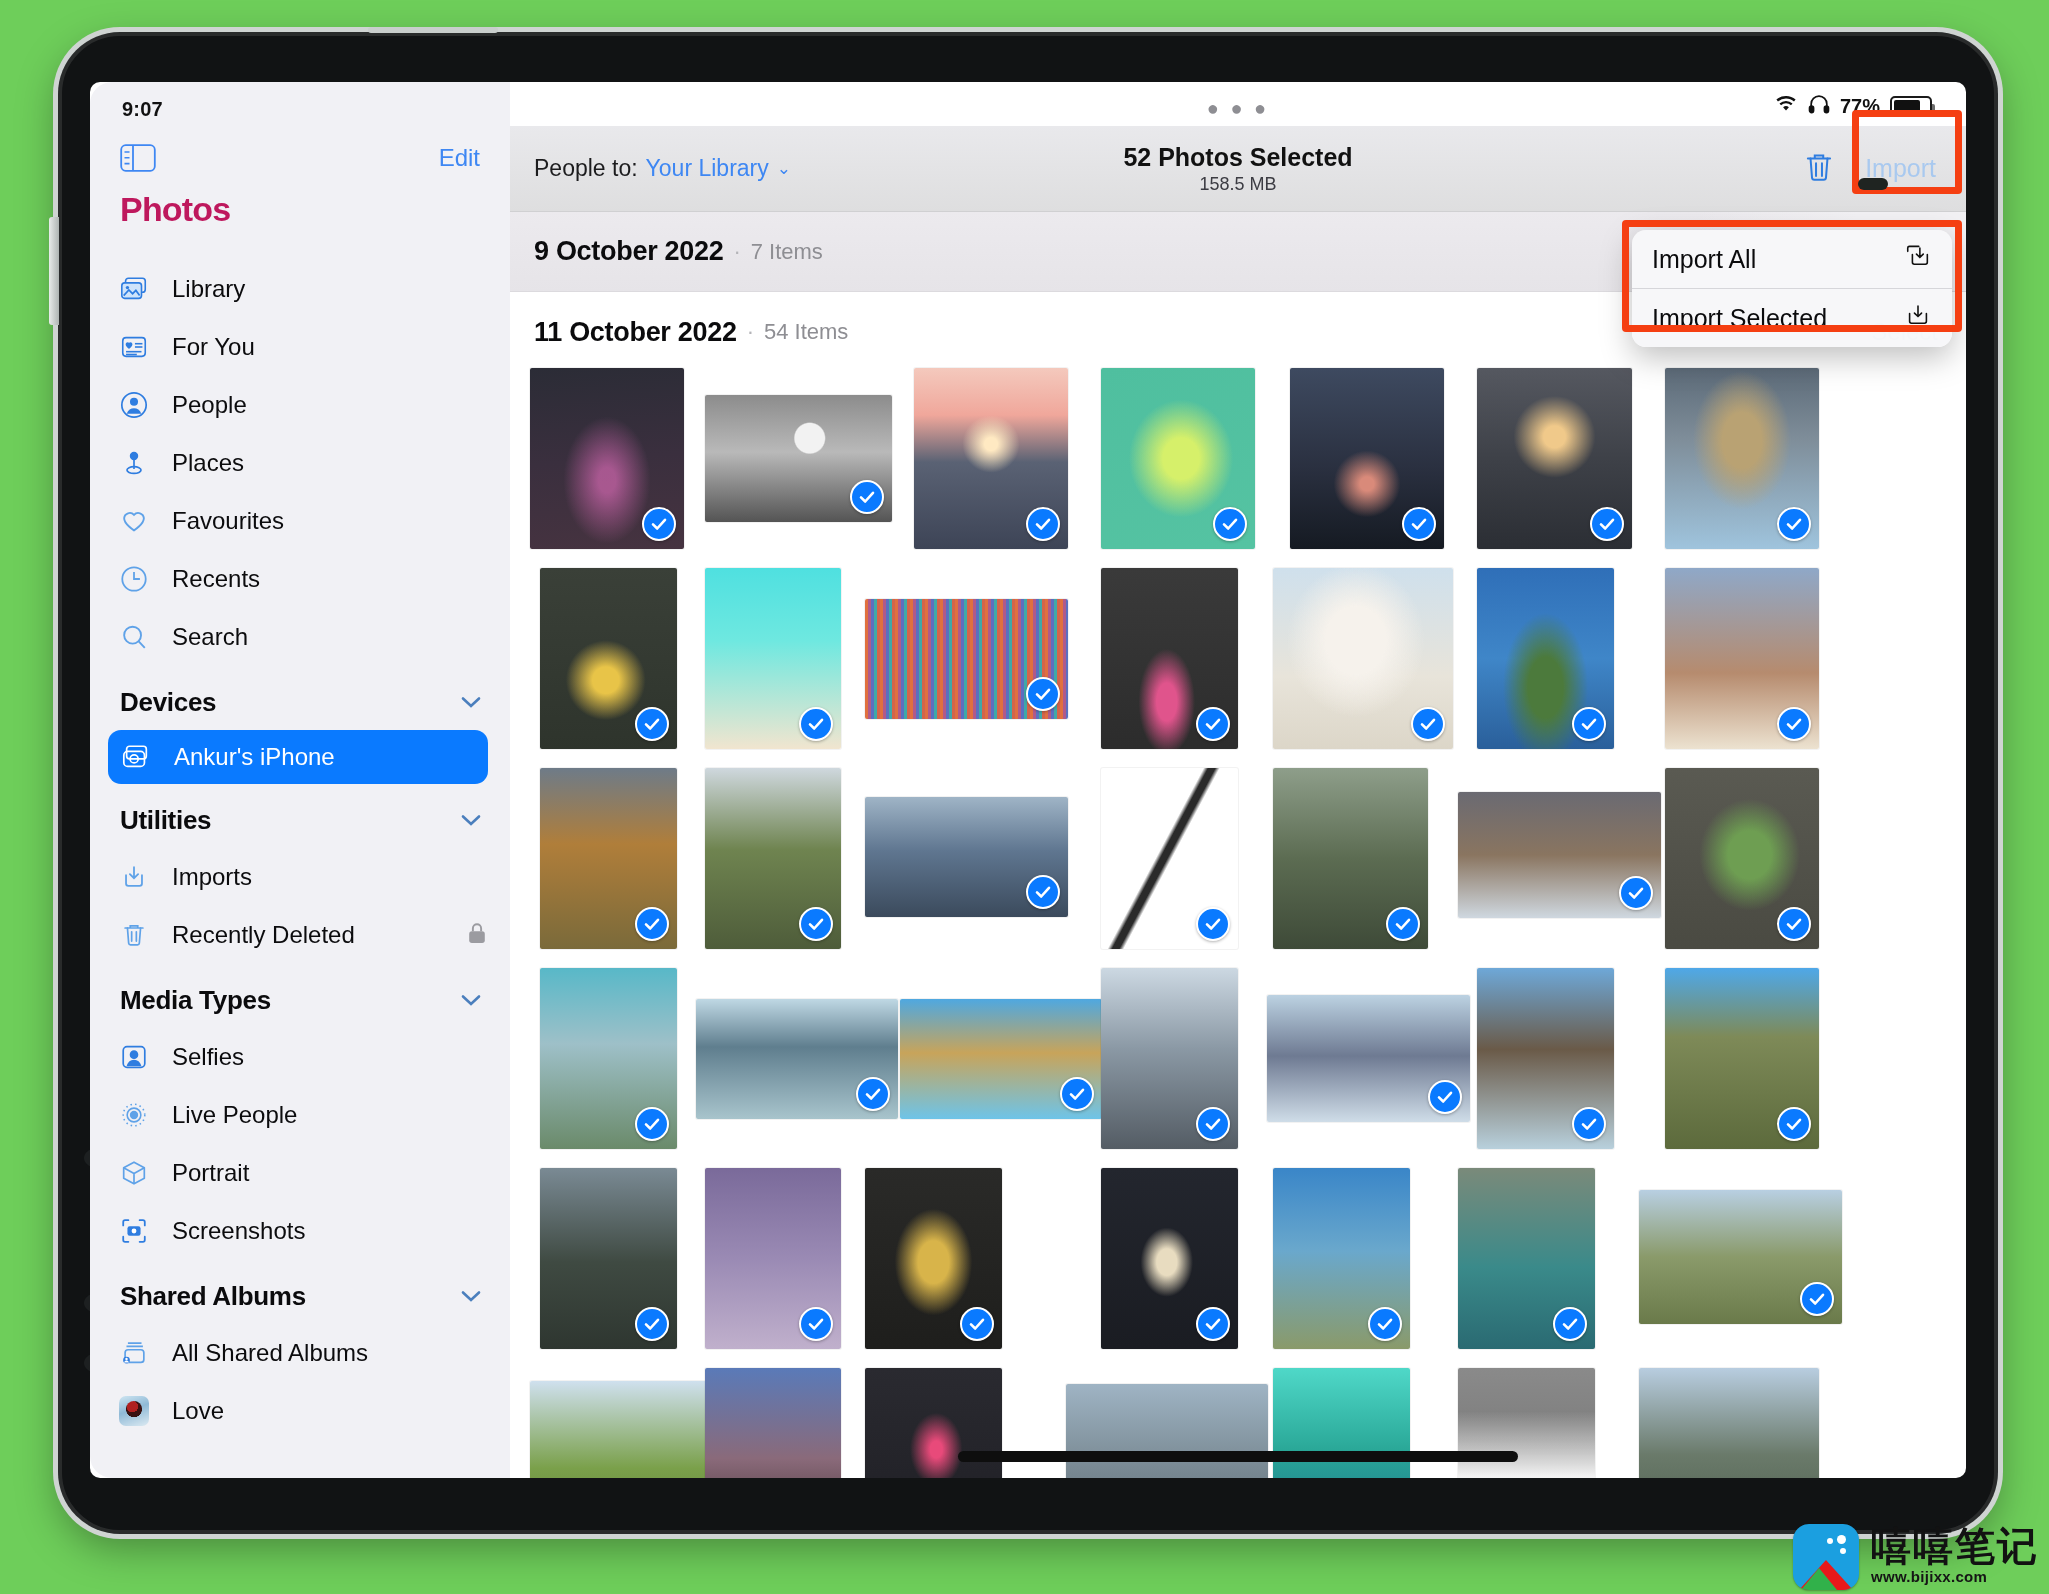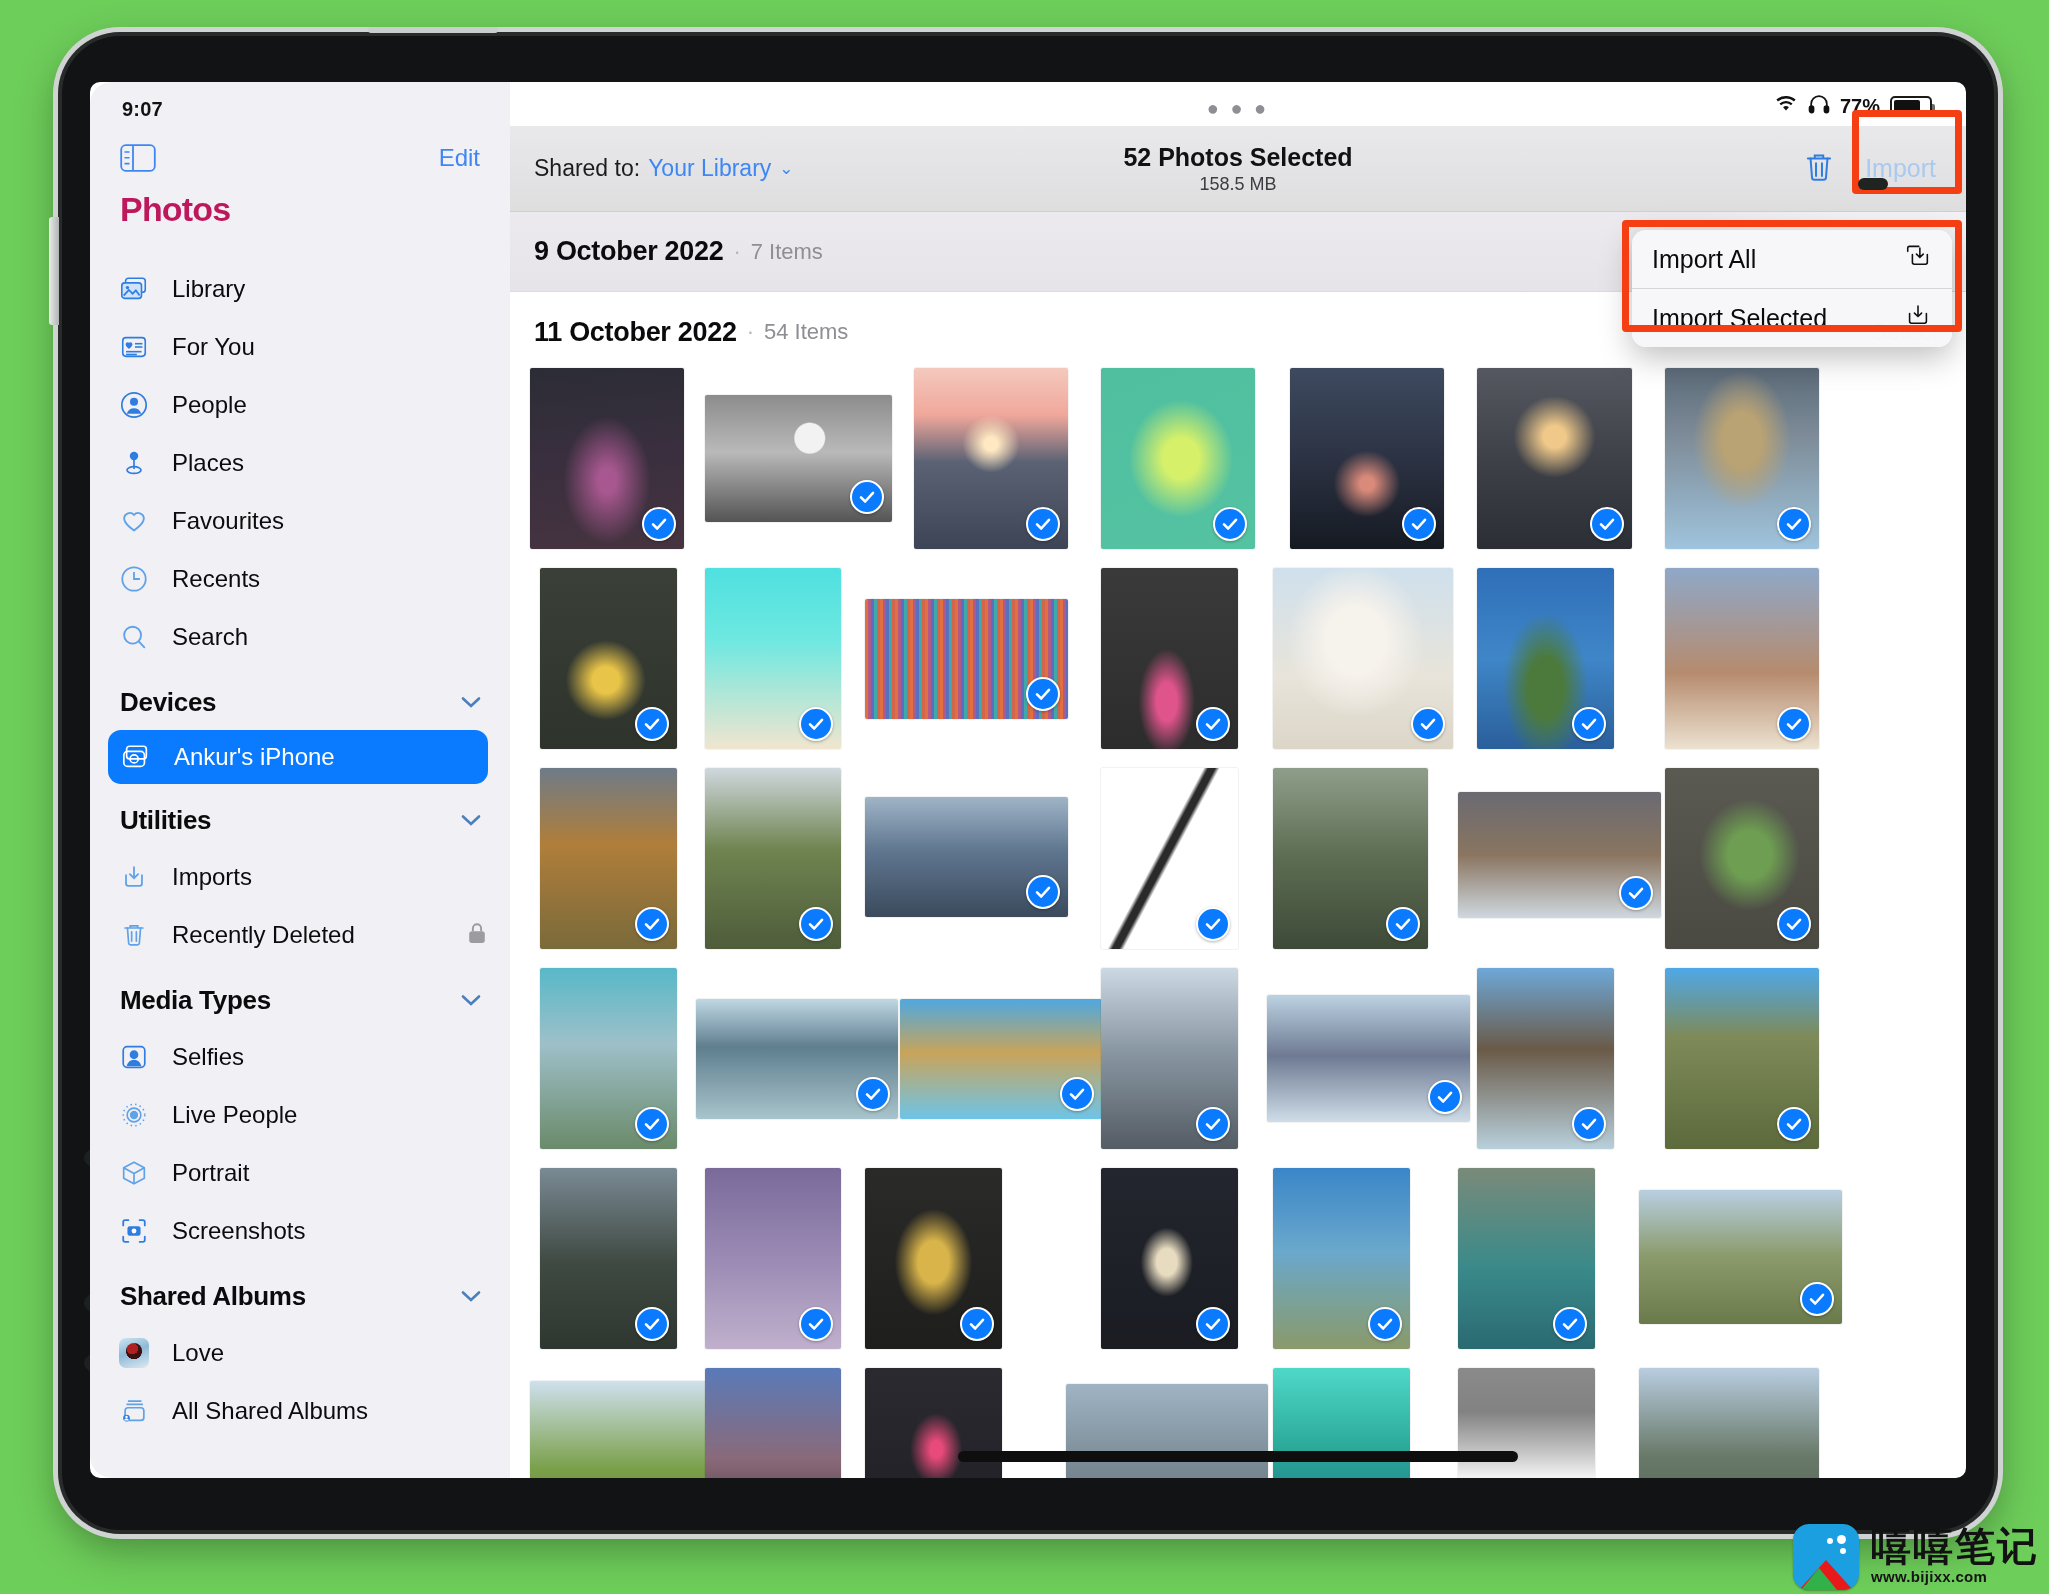--- a/index.html
+++ b/index.html
@@ -466,36 +466,36 @@
         <div class="section-head">
           <span class="sh-title">Shared Albums</span>
           <span class="chev">
             <svg viewBox="0 0 22 14" width="22" height="14" fill="none" stroke="#4b7fbd" stroke-width="2.6" stroke-linecap="round">
                 <path d="M3 3.5 11 11 19 3.5"></path>
               </svg>
           </span>
         </div>
         <div class="nav-item">
           <span class="nav-ico">
-              <span id="album-love-thumb"></span>
-            </span>
-          <span class="nav-label">Love</span>
-        </div>
-        <div class="nav-item">
-          <span class="nav-ico">
             <svg viewBox="0 0 32 32" width="30" height="30" fill="none" stroke="#5fa2e8" stroke-width="1.8">
               <line x1="9.5" y1="5.5" x2="24" y2="5.5"></line>
               <line x1="8" y1="9" x2="25.5" y2="9"></line>
               <rect x="6.5" y="12.5" width="20" height="13.5" rx="3.2"></rect>
               <circle cx="8" cy="23.5" r="3.6" fill="#2f7de0" stroke="none"></circle>
               <circle cx="8" cy="22.3" r="1.3" fill="#fff" stroke="none"></circle>
               <path d="M5.4 26c.6-1.3 1.5-1.9 2.6-1.9s2 .6 2.6 1.9" fill="#fff" stroke="none"></path>
             </svg>
           </span>
           <span class="nav-label">All Shared Albums</span>
+        </div>
+        <div class="nav-item">
+          <span class="nav-ico">
+              <span id="album-love-thumb"></span>
+            </span>
+          <span class="nav-label">Love</span>
         </div>
       </nav>
     </aside>
 
     <section id="main">
 
       <div id="status-right">
         <span>
           <svg viewBox="0 0 24 18" width="24" height="18" fill="#111">
             <path d="M12 15.6 9.1 12.2a4.4 4.4 0 0 1 5.8 0z"></path>
@@ -514,21 +514,21 @@
         <span id="battery-shell">
           <span id="battery-fill" style="width: 26.2px;"></span>
           <span id="battery-tip"></span>
         </span>
       </div>
 
       <div id="import-bar">
         <span id="drag-handle">●&nbsp;●&nbsp;●</span>
 
         <span id="import-to-wrap">
-          <span>Shared to:</span>
+          <span>People to:</span>
           <span id="import-to-value">Your Library</span>
           <span id="import-to-chevron">⌄</span>
         </span>
 
         <div id="selection-info">
           <div id="selection-count">52 Photos Selected</div>
           <div id="selection-size">158.5 MB</div>
         </div>
 
         <span id="trash-button">

